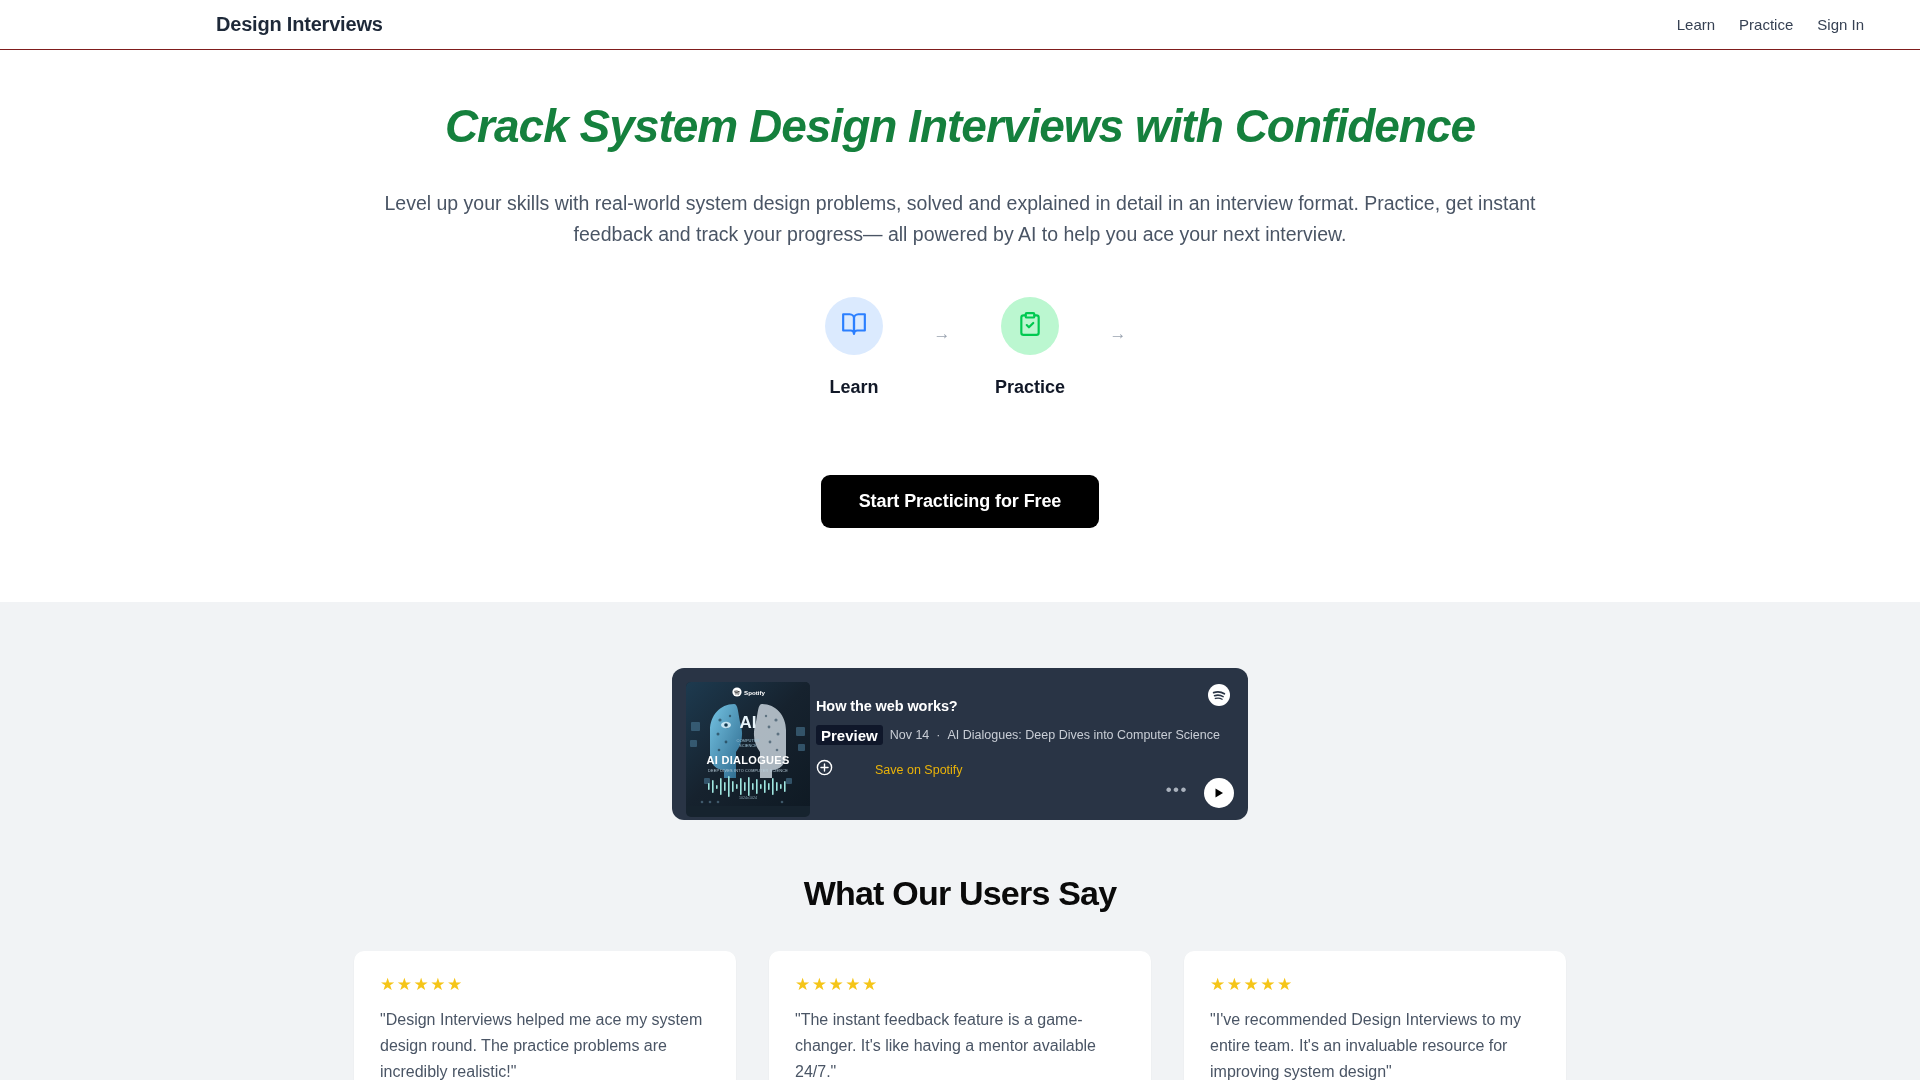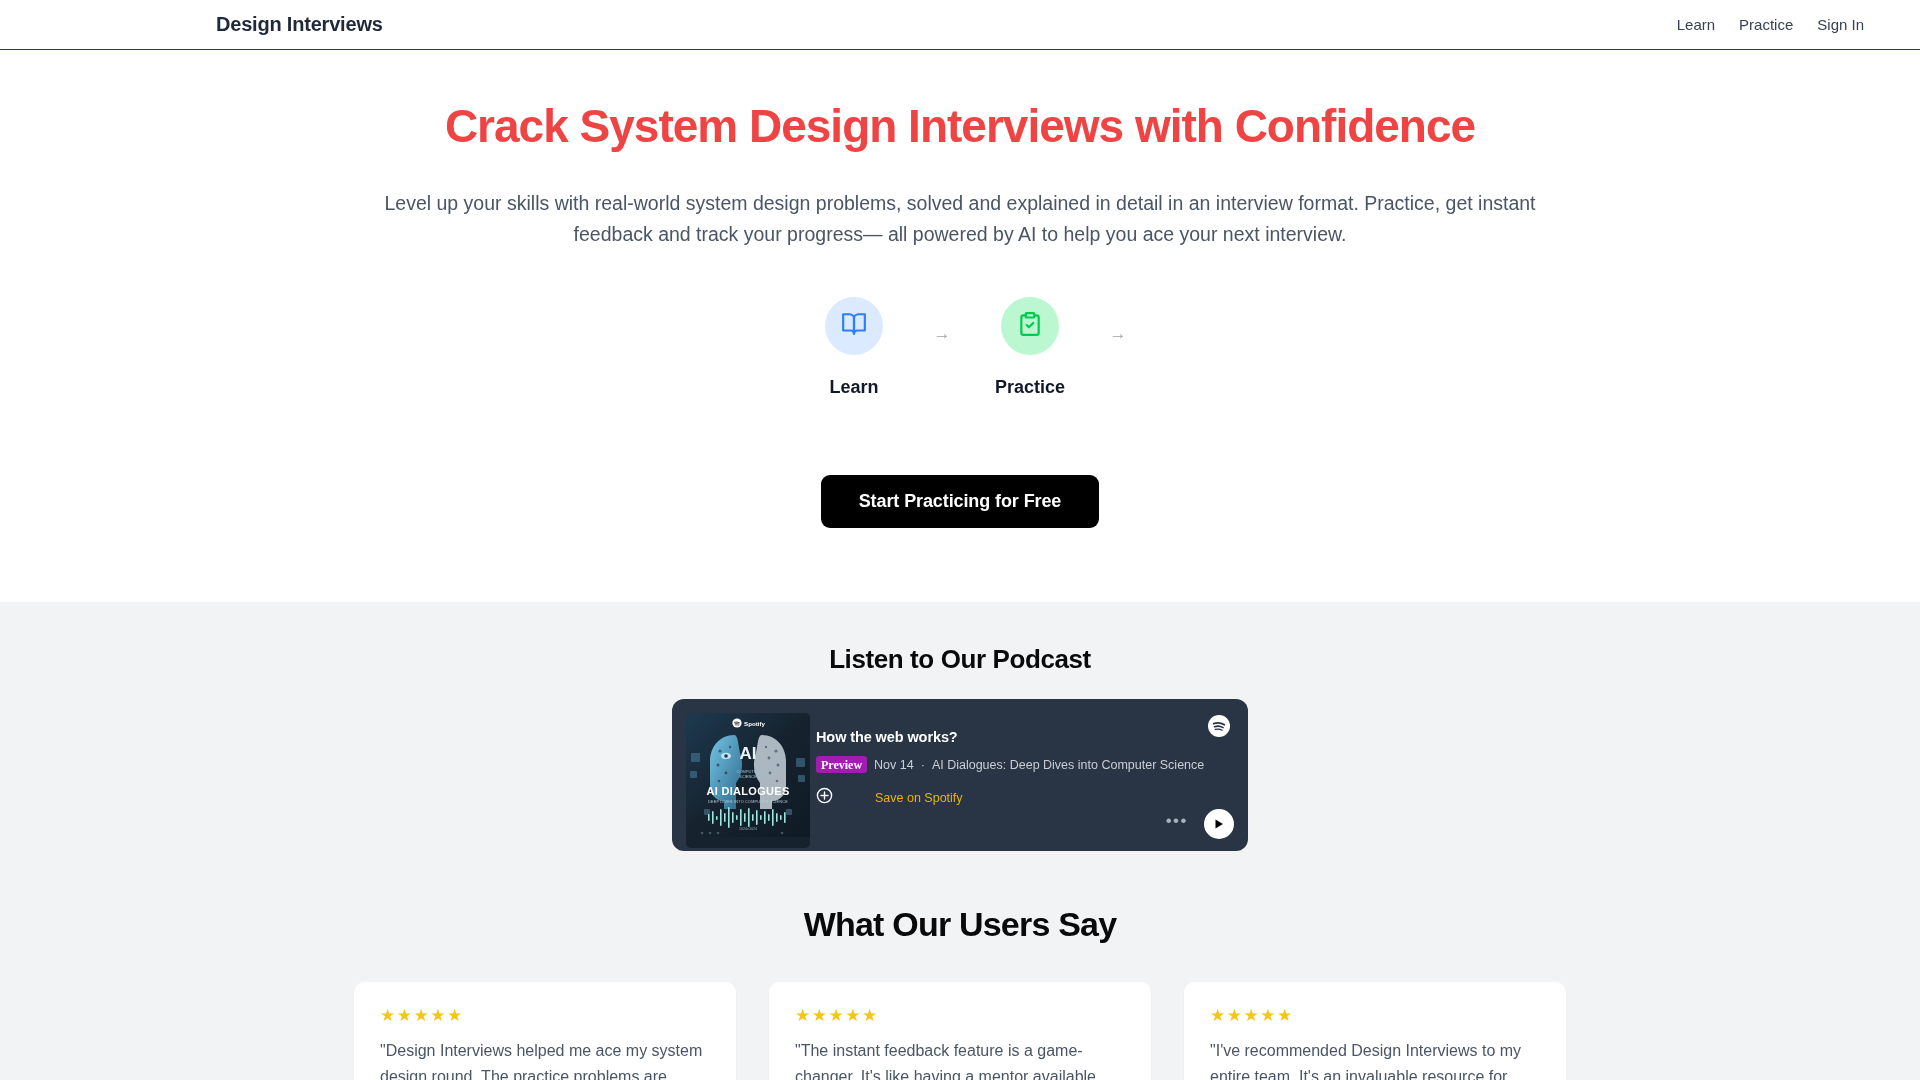--- a/index.html
+++ b/index.html
@@ -40,24 +40,25 @@
   
   .hero{
     background:#ffffff;
     padding:50px 0 0 0;
     text-align:center;
   }
   .hero-title{
     font-size:46px;
     line-height:1.17;
     font-weight:bold;
-    color:#ef4444;
+    color:#15803d;
     letter-spacing:-1px;
     max-width:1060px;
     margin:0 auto;
+    font-style:italic;
   }
   .hero-sub{
     margin:34px auto 0;
     max-width:1180px;
     font-size:19.5px;
     line-height:1.58;
     color:#4a5565;
     font-weight:400;
   }
 
@@ -168,28 +169,27 @@
     white-space:nowrap;
   }
   .sp-row2{
     margin-top:11px;
     display:flex;
     align-items:center;
     gap:7px;
     white-space:nowrap;
   }
   .sp-badge{
-    background:#a21caf;
+    background:#0f172a;
     color:#ffffff;
-    font-size:12px;
+    font-size:15px;
     font-weight:bold;
     border-radius:3px;
     padding:2.5px 5px;
     line-height:1;
-    font-family:Liberation Serif, serif;
   }
   .sp-desc{
     color:#c9ced6;
     font-size:12.5px;
   }
   .sp-save{
     margin-top:14px;
     display:flex;
     align-items:center;
     gap:8px;
@@ -283,21 +283,20 @@
 
   </div>
 
   <div class="cta-wrap">
     <button class="cta-btn">Start Practicing for Free</button>
   </div>
 </section>
 
 <section class="gray-section">
 
-  <h2 class="section-title">Listen to Our Podcast</h2>
 
   <div class="spotify-wrap">
     <div class="spotify-card">
 
       <div class="sp-art">
         <svg class="sp-art-inner" viewBox="0 0 124 124" preserveAspectRatio="none">
           <defs>
             <linearGradient id="artbg" x1="0" y1="0" x2="1" y2="1">
               <stop offset="0%" stop-color="#1d3a4f"></stop>
               <stop offset="50%" stop-color="#16222e"></stop>

